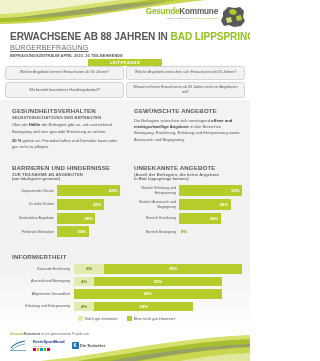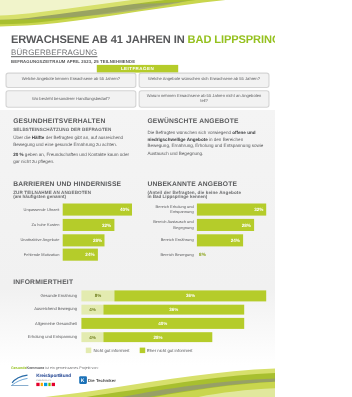--- a/index.html
+++ b/index.html
@@ -169,22 +169,34 @@
 
   <svg class="top-swoosh" viewBox="0 0 250 28" preserveAspectRatio="none">
     <path d="M0,0 L250,0 L250,3 C180,5 120,14 60,22 C38,25 16,27 0,27 Z" fill="#ffffff"></path>
     <path d="M0,0 L205,0 C150,6 100,15 52,21 C33,23 15,24 0,24 Z" fill="#c9d64e"></path>
     <path d="M0,0 L178,0 C132,6 88,14 46,19 C29,21 14,22 0,22 Z" fill="#a8bf2f"></path>
     <path d="M0,1 C60,1 120,7 170,1 C120,12 60,18 0,18 Z" fill="#8c8c8c" opacity="0.55"></path>
     <path d="M0,0 L150,0 C110,5 70,11 36,15 C22,17 10,18 0,18 Z" fill="#d7e06c"></path>
     <path d="M0,0 L120,0 C88,4 56,9 28,12 C17,13 8,14 0,14 Z" fill="#ffffff" opacity="0.65"></path>
   </svg>
 
-
-  <div class="title"><span>ERWACHSENE AB 41 JAHREN IN </span><span class="accent">BAD LIPPSPRINGE</span></div>
+  <div class="logo-block">
+    <div class="logo-text">
+      <div class="logo-name"><span class="g">Gesunde</span><span class="k">Kommune</span></div>
+      <div class="logo-sub"><span>KREIS PADERBORN</span><span> | </span><span class="hl">BAD LIPPSPRINGE</span></div>
+    </div>
+    <svg class="logo-map" viewBox="0 0 26 22">
+      <path d="M3,6 L8,1 L15,2 L20,1 L24,5 L23,11 L25,15 L21,20 L14,21 L9,19 L4,20 L1,15 L3,10 Z" fill="#58595b"></path>
+      <path d="M9,4 L14,3 L17,6 L15,9 L10,8 Z" fill="#b5cc2a"></path>
+      <path d="M16,10 L21,9 L22,14 L17,15 Z" fill="#b5cc2a"></path>
+      <path d="M6,12 L11,11 L12,16 L7,17 Z" fill="#d7e06c"></path>
+    </svg>
+  </div>
+
+  <div class="title"><span>ERWACHSENE AB 88 JAHREN IN </span><span class="accent">BAD LIPPSPRINGE</span></div>
   <div class="subtitle">BÜRGERBEFRAGUNG</div>
   <div class="period">BEFRAGUNGSZEITRAUM APRIL 2023, 25 TEILNEHMENDE</div>
 
   <div class="lf-banner">LEITFRAGEN</div>
   <div class="lf-grid">
     <div class="lf-box">Welche Angebote kennen Erwachsene ab 55 Jahren?</div>
     <div class="lf-box">Welche Angebote wünschen sich Erwachsene ab 55 Jahren?</div>
     <div class="lf-box">Wo besteht besonderer Handlungsbedarf?</div>
     <div class="lf-box">Warum nehmen Erwachsene ab 55 Jahren nicht an Angeboten teil?</div>
   </div>

